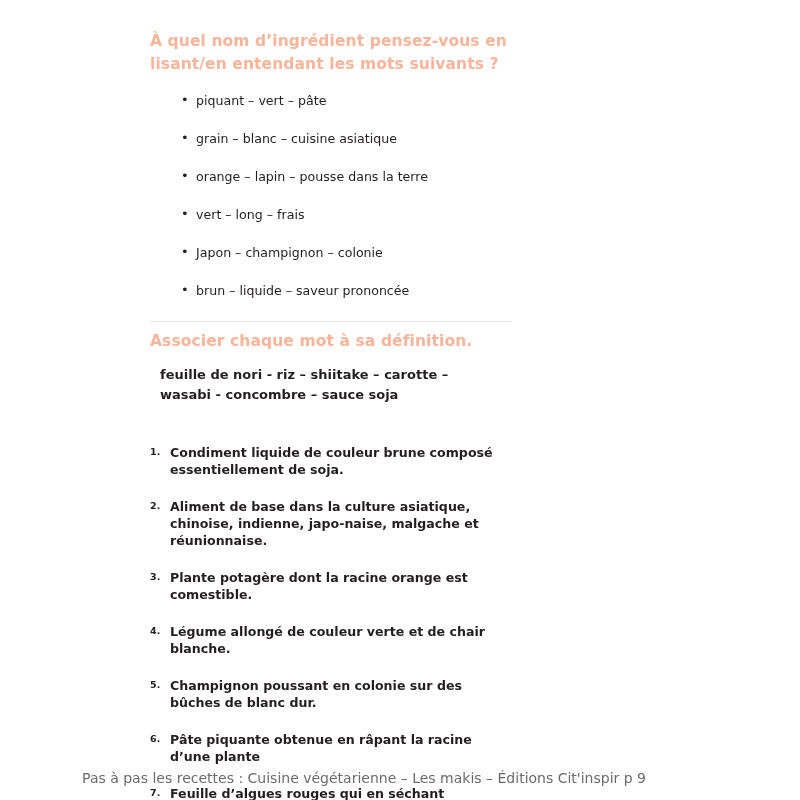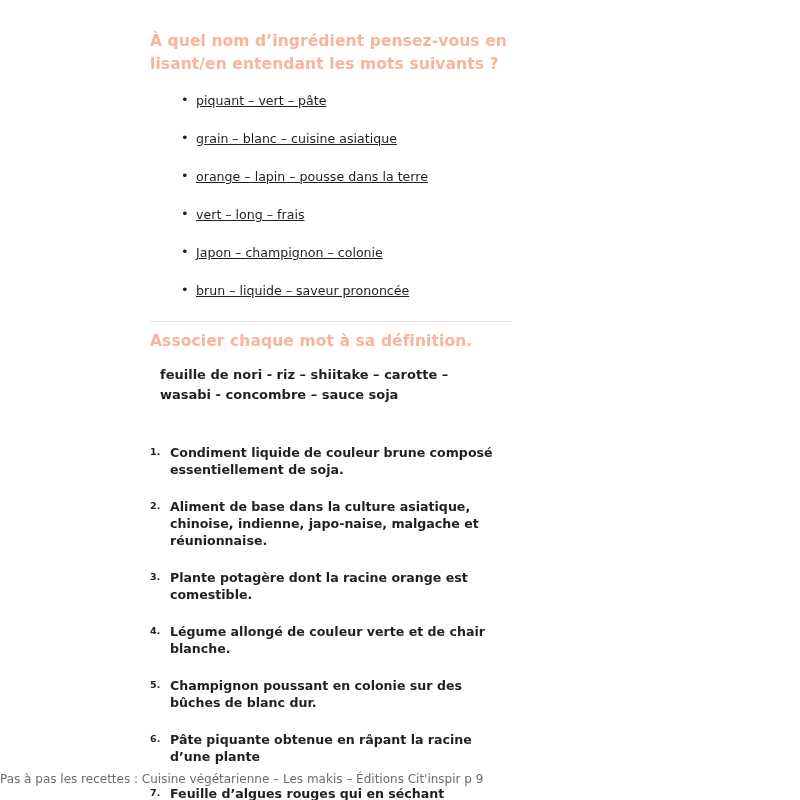--- a/index.html
+++ b/index.html
@@ -38,21 +38,20 @@
     margin: 16px 0 0 0;
     padding: 0;
   }
   ul.word-list li {
     position: relative;
     font-size: 12.6px;
     line-height: 1.2;
     margin: 0 0 23px 0;
     padding-left: 46px;
     color: #231f20;
-    text-decoration: underline;
   }
   ul.word-list li::before {
     content: "•";
     position: absolute;
     left: 31px;
     top: -1px;
     font-size: 13px;
     color: #231f20;
   }
   .divider {
@@ -94,22 +93,22 @@
     left: 0;
     top: 2px;
     font-size: 9.5px;
     color: #231f20;
   }
   .footer {
     position: absolute;
     left: 0;
     right: 16px;
     bottom: 14px;
-    text-align: left;
-    font-size: 12px;
+    text-align: right;
+    font-size: 14px;
     color: #6b6b6b;
   }
 </style>
 </head>
 <body>
 
 <div class="page">
 
   <h1 class="section-title first">À quel nom d’ingrédient pensez-vous en lisant/en entendant les mots suivants ?</h1>
 

